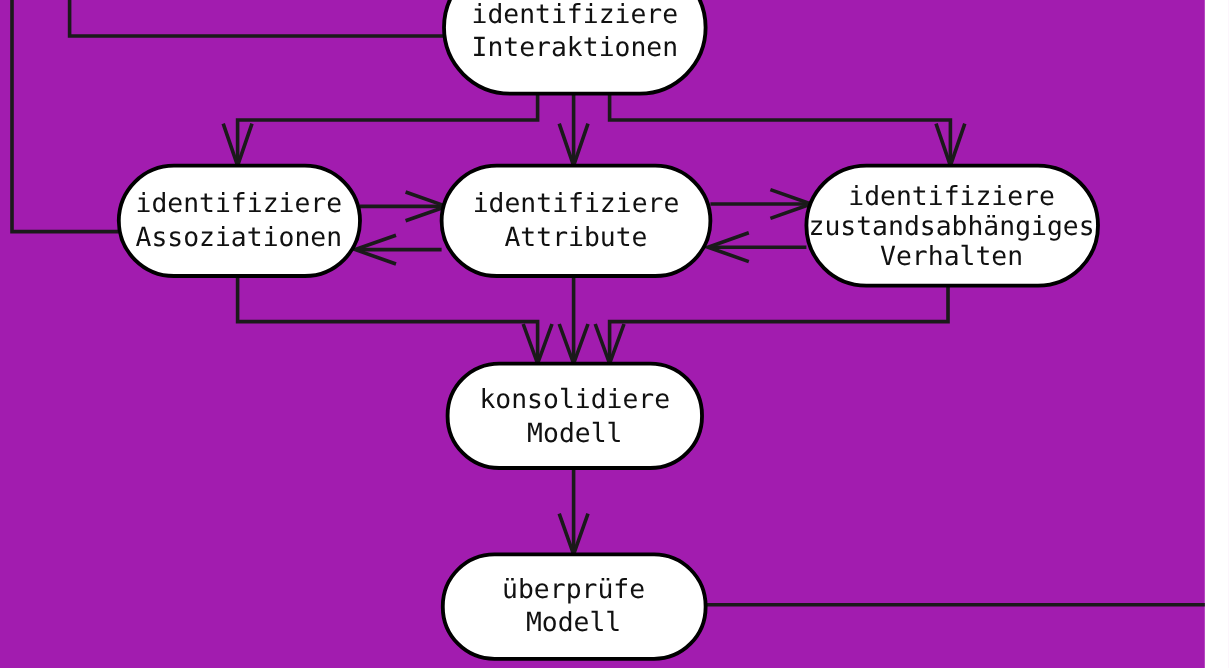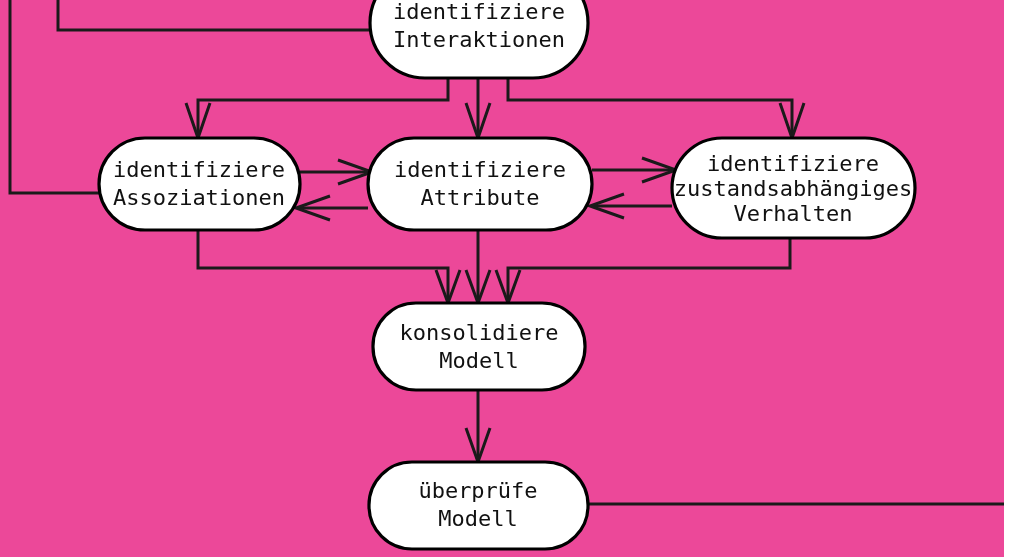--- a/index.html
+++ b/index.html
@@ -4,21 +4,21 @@
 <style>
   html, body {
     margin: 0;
     padding: 0;
     background: #ffffff;
   }
   #diagram-root {
     position: relative;
     width: 1004px;
     height: 557px;
-    background: #ec4899;
+    background: #a21caf;
     overflow: hidden;
   }
   svg#flow {
     display: block;
     width: 1024px;
     height: 557px;
   }
   .node-shape {
     fill: #ffffff;
     stroke: #000000;

